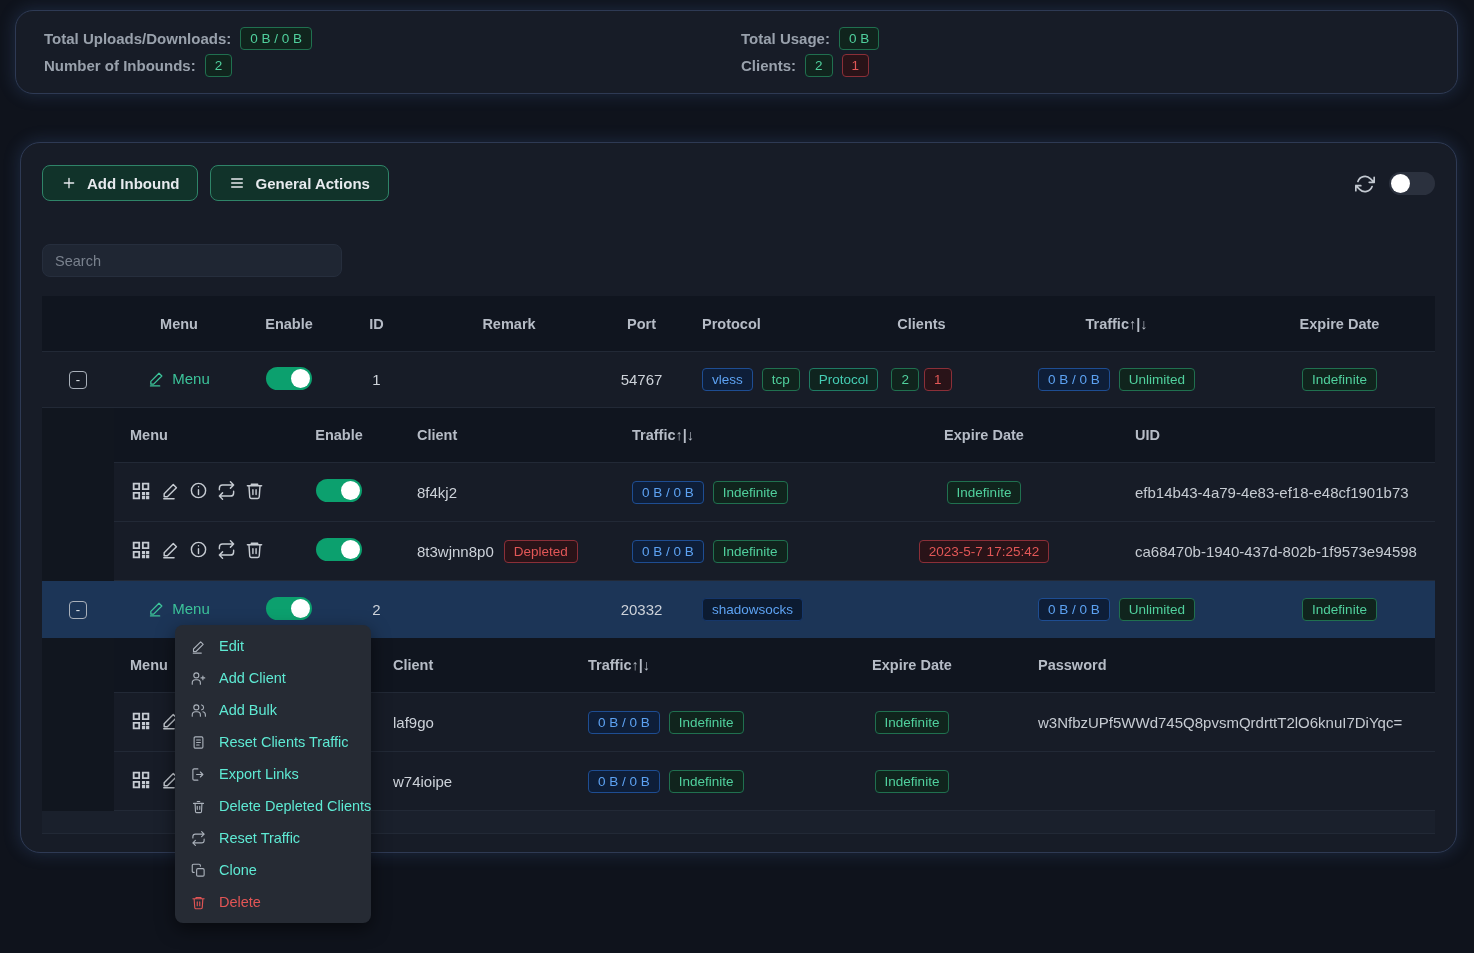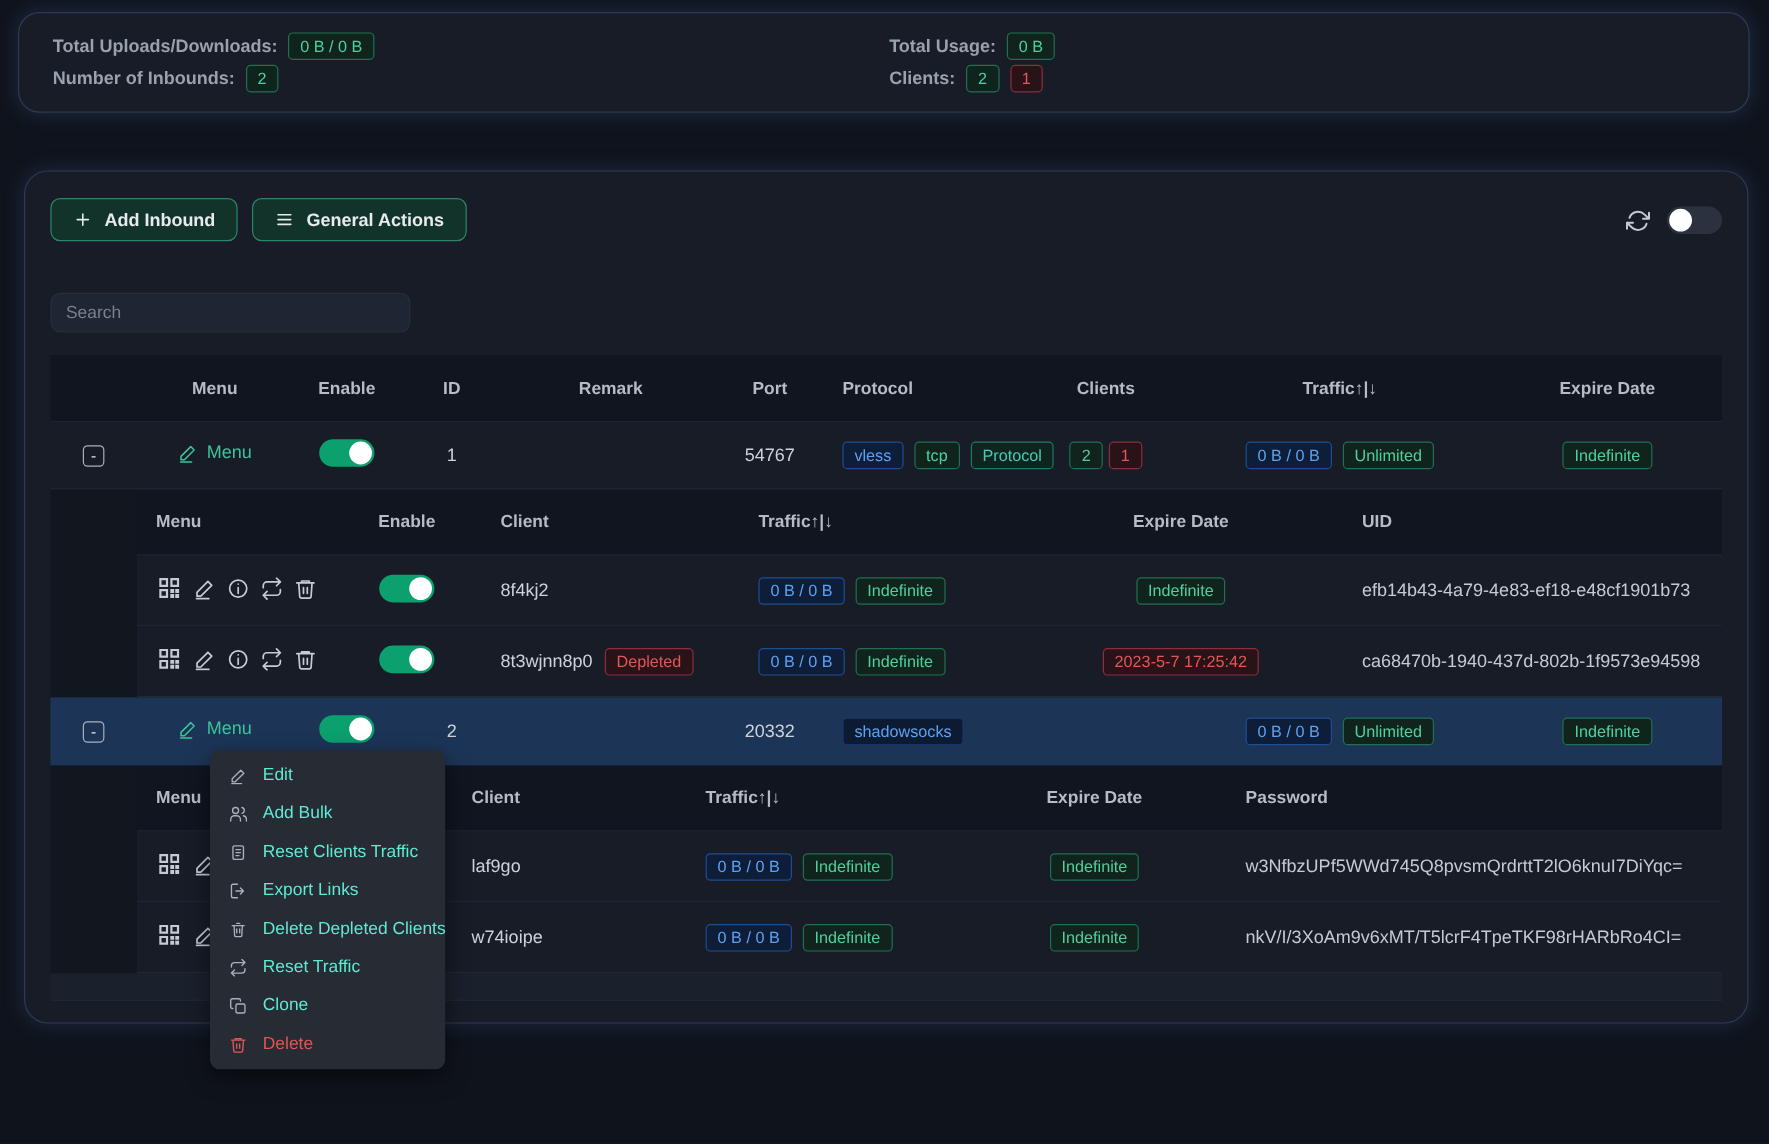--- a/index.html
+++ b/index.html
@@ -440,38 +440,43 @@
           </div>
           <div class="cell-c"><span class="sw on"></span></div>
           <div class="cell-l">w74ioipe</div>
           <div class="cell-l">
             <span class="tag-row">
               <span class="tag tag-blue">0 B / 0 B</span>
               <span class="tag tag-green">Indefinite</span>
             </span>
           </div>
           <div class="cell-c"><span class="tag tag-green">Indefinite</span></div>
-          <div class="cell-l mono-val">nkV/I/3XoAm9v6xMT/T5lcrF4TpeTKF98rHARbRo4CI=</div>
         </div>
       </div>
     </div>
 
     <div class="tfoot"></div>
   </div>
 </div>
 
 <div id="context-menu">
   <div class="cm-item">
     <svg viewBox="0 0 24 24">
         <use href="#i-pencil"></use>
       </svg>
     <span>Edit</span>
   </div>
   <div class="cm-item">
     <svg viewBox="0 0 24 24">
+        <use href="#i-user-plus"></use>
+      </svg>
+    <span>Add Client</span>
+  </div>
+  <div class="cm-item">
+    <svg viewBox="0 0 24 24">
         <use href="#i-users"></use>
       </svg>
     <span>Add Bulk</span>
   </div>
   <div class="cm-item">
     <svg viewBox="0 0 24 24">
         <use href="#i-file"></use>
       </svg>
     <span>Reset Clients Traffic</span>
   </div>

